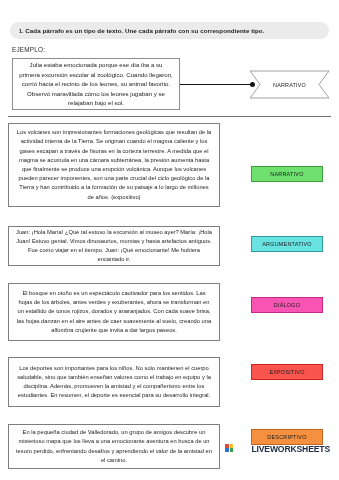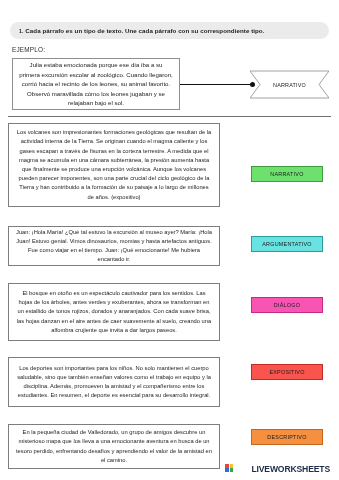--- a/index.html
+++ b/index.html
@@ -76,21 +76,21 @@
   .type-tag{
     position:absolute;
     width:72px;height:16px;
     display:flex;align-items:center;justify-content:center;
     box-sizing:border-box;
     font-size:5.4px;letter-spacing:.25px;color:#1b1b1b;
   }
 
   
   .footer-logo{
-    position:absolute;right:9px;top:464px;
+    position:absolute;right:9px;top:444px;
     display:flex;gap:18px;
   }
   .logo-mark{
     width:8px;height:8px;display:grid;
     grid-template-columns:1fr 1fr;grid-template-rows:1fr 1fr;
     gap:0.5px;
   }
   .logo-mark i{display:block;}
   .logo-text{
     font-size:8.6px;font-weight:bold;color:#1c2b4a;letter-spacing:-.15px;

